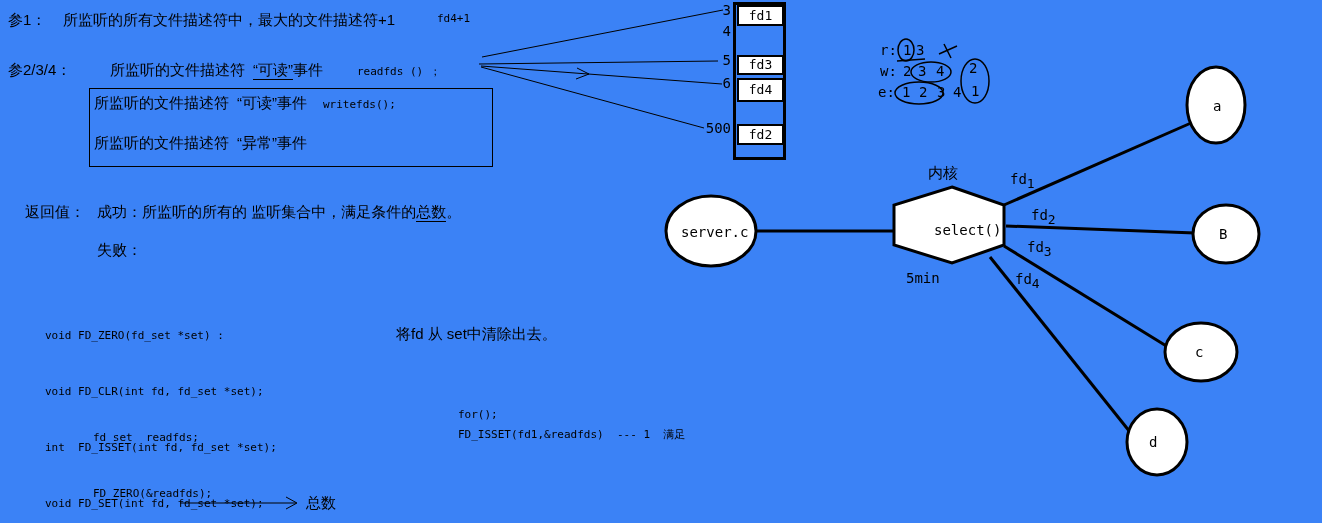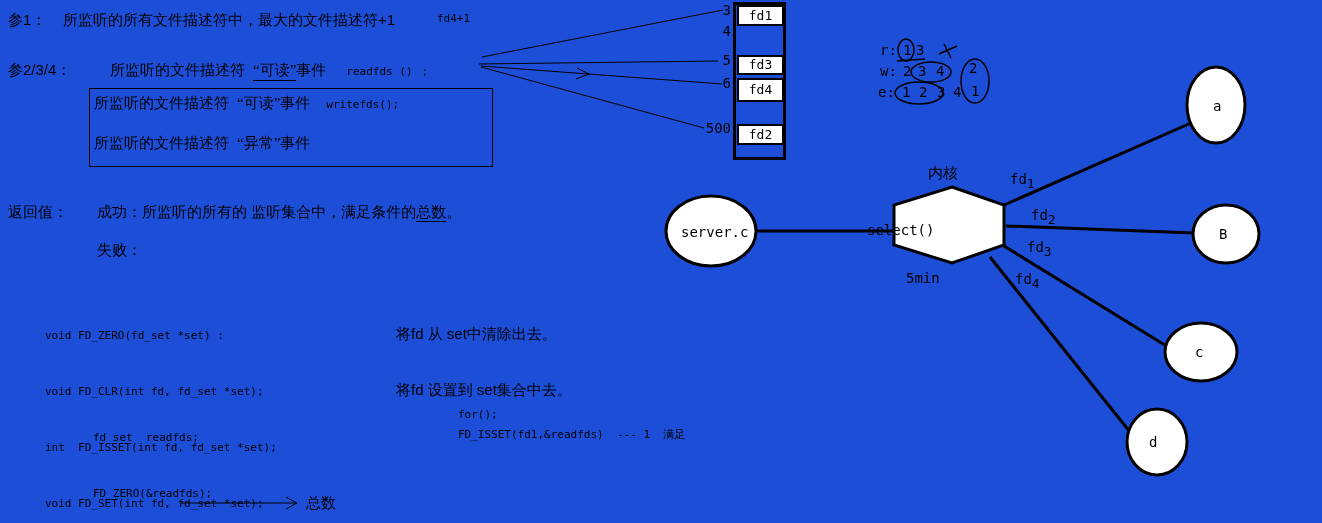--- a/index.html
+++ b/index.html
@@ -1,26 +1,26 @@
 <!DOCTYPE html>
 <html><head>
 <meta charset="utf-8">
 <style>
   html,body{margin:0;padding:0;background:#ffffff;}
-  #canvas{position:relative;width:1322px;height:523px;background:#1d4ed8;overflow:hidden;
+  #canvas{position:relative;width:1322px;height:523px;background:#3b82f6;overflow:hidden;
           font-family:"Liberation Sans",sans-serif;color:#000;}
   .abs{position:absolute;white-space:pre;}
   .t{font-size:15px;line-height:17px;}
   .mono{font-family:"DejaVu Sans Mono",monospace;font-size:11px;line-height:20px;}
   .mono14{font-family:"DejaVu Sans Mono",monospace;font-size:14px;line-height:16px;}
   .row{display:flex;align-items:baseline;}
   .u{border-bottom:1px solid #000;padding-bottom:1px;}
-  .gap8{margin-left:8px;font-family:Liberation Serif, serif;}
+  .gap8{margin-left:8px;}
   .gap16{margin-left:16px;}
-  .gap22{margin-left:20px;}
+  .gap22{margin-left:34px;}
   #svg-layer{position:absolute;left:0;top:0;z-index:1;}
   .txt-layer{z-index:2;}
   
   #event-box{position:absolute;left:89px;top:88px;width:404px;height:79px;border:1px solid #000;
              box-sizing:border-box;padding:5px 4px;z-index:2;}
   #event-box .boxrow{line-height:20px;}
   #event-box .boxrow+.boxrow{margin-top:19px;}
   
   #fd-table{position:absolute;left:733px;top:2px;width:53px;height:158px;border:3px solid #000;
             box-sizing:border-box;z-index:2;}
@@ -91,33 +91,32 @@
       <span class="t">事件</span>
       <span class="mono gap16">writefds();</span>
     </div>
     <div class="boxrow row">
       <span class="t">所监听的文件描述符</span>
       <span class="t gap8">“异常”</span>
       <span class="t">事件</span>
     </div>
   </div>
 
-  <div class="abs t txt-layer" style="left:8px;top:203px">返回值：</div>
+  <div class="abs t txt-layer" style="left:25px;top:203px">返回值：</div>
   <div class="abs t txt-layer" style="left:97px;top:203px"><span>成功：所监听的所有的 监听集合中，满足条件的</span><span class="u">总数</span><span>。</span></div>
   <div class="abs t txt-layer" style="left:97px;top:241px">失败：</div>
 
   <div class="abs txt-layer" style="left:45px;top:290px">
     <div class="mono">void FD_ZERO(fd_set *set) :</div>
     <div class="mono">void FD_CLR(int fd, fd_set *set);</div>
     <div class="mono">int  FD_ISSET(int fd, fd_set *set);</div>
     <div class="mono">void FD_SET(int fd, fd_set *set);</div>
   </div>
   <div class="abs txt-layer" style="left:396px;top:288px">
     <div class="t" style="line-height:20px">将fd 从 set中清除出去。</div>
-    <div class="t" style="line-height:20px">将fd 设置到 set集合中去。</div>
   </div>
 
   <div class="abs txt-layer" style="left:93px;top:392px">
     <div class="mono">fd_set  readfds;</div>
     <div class="mono">FD_ZERO(&amp;readfds);</div>
     
     
     
     
   </div>
@@ -147,21 +146,21 @@
   <div class="digit" style="left:936px;top:64px">4</div>
   <div class="digit" style="left:878px;top:85px">e:</div>
   <div class="digit" style="left:902px;top:85px">1</div>
   <div class="digit" style="left:919px;top:85px">2</div>
   <div class="digit" style="left:937px;top:85px">3</div>
   <div class="digit" style="left:953px;top:85px">4</div>
   <div class="digit" style="left:969px;top:61px">2</div>
   <div class="digit" style="left:971px;top:84px">1</div>
 
   <div class="abs t txt-layer" style="left:928px;top:164px">内核</div>
-  <div class="abs mono14 txt-layer" style="left:867px;top:222px">select()</div>
+  <div class="abs mono14 txt-layer" style="left:934px;top:222px">select()</div>
   <div class="abs mono14 txt-layer" style="left:906px;top:270px">5min</div>
   <div class="abs mono14 txt-layer" style="left:681px;top:224px">server.c</div>
 
   <div class="abs mono14 txt-layer" style="left:1010px;top:171px"><span>fd</span><span class="sub">1</span></div>
   <div class="abs mono14 txt-layer" style="left:1031px;top:207px"><span>fd</span><span class="sub">2</span></div>
   <div class="abs mono14 txt-layer" style="left:1027px;top:239px"><span>fd</span><span class="sub">3</span></div>
   <div class="abs mono14 txt-layer" style="left:1015px;top:271px"><span>fd</span><span class="sub">4</span></div>
 
   <div class="abs mono14 txt-layer" style="left:1213px;top:98px">a</div>
   <div class="abs mono14 txt-layer" style="left:1219px;top:226px">B</div>

